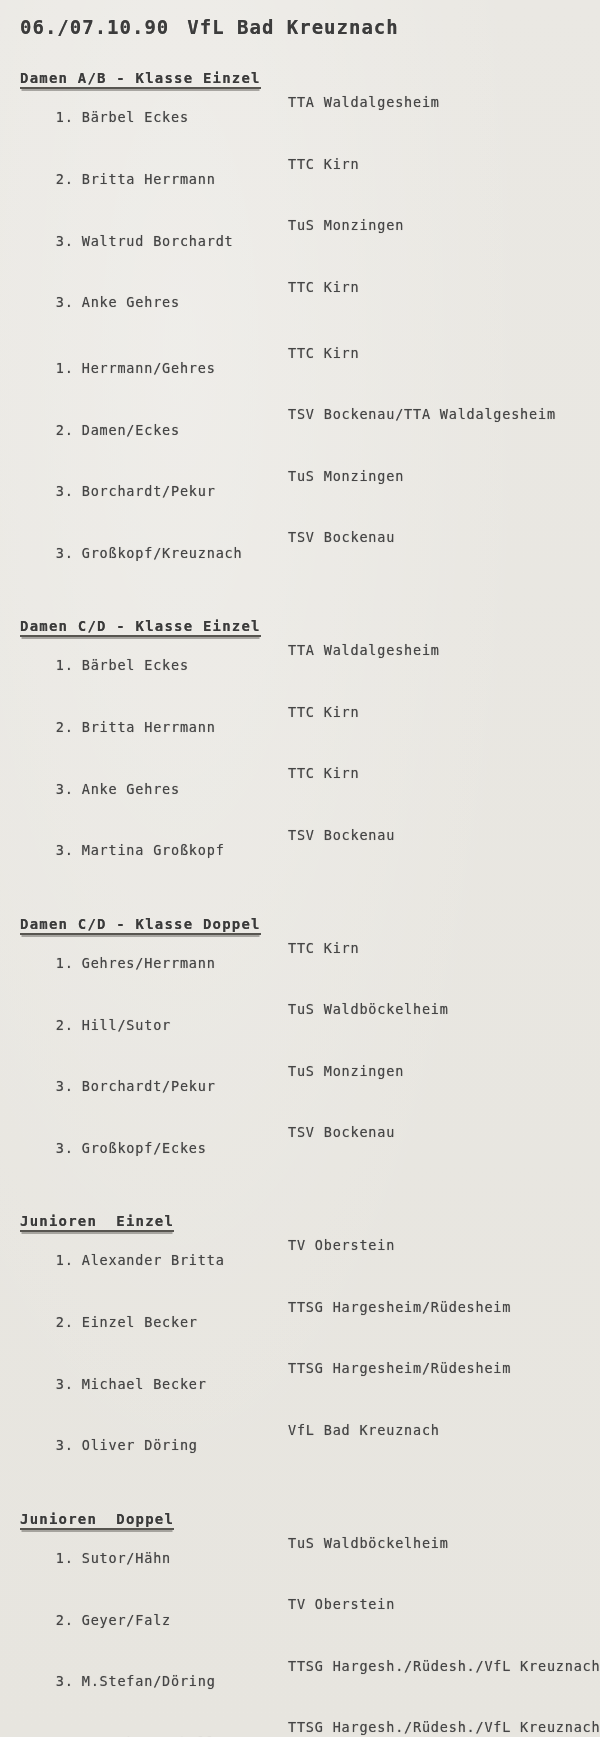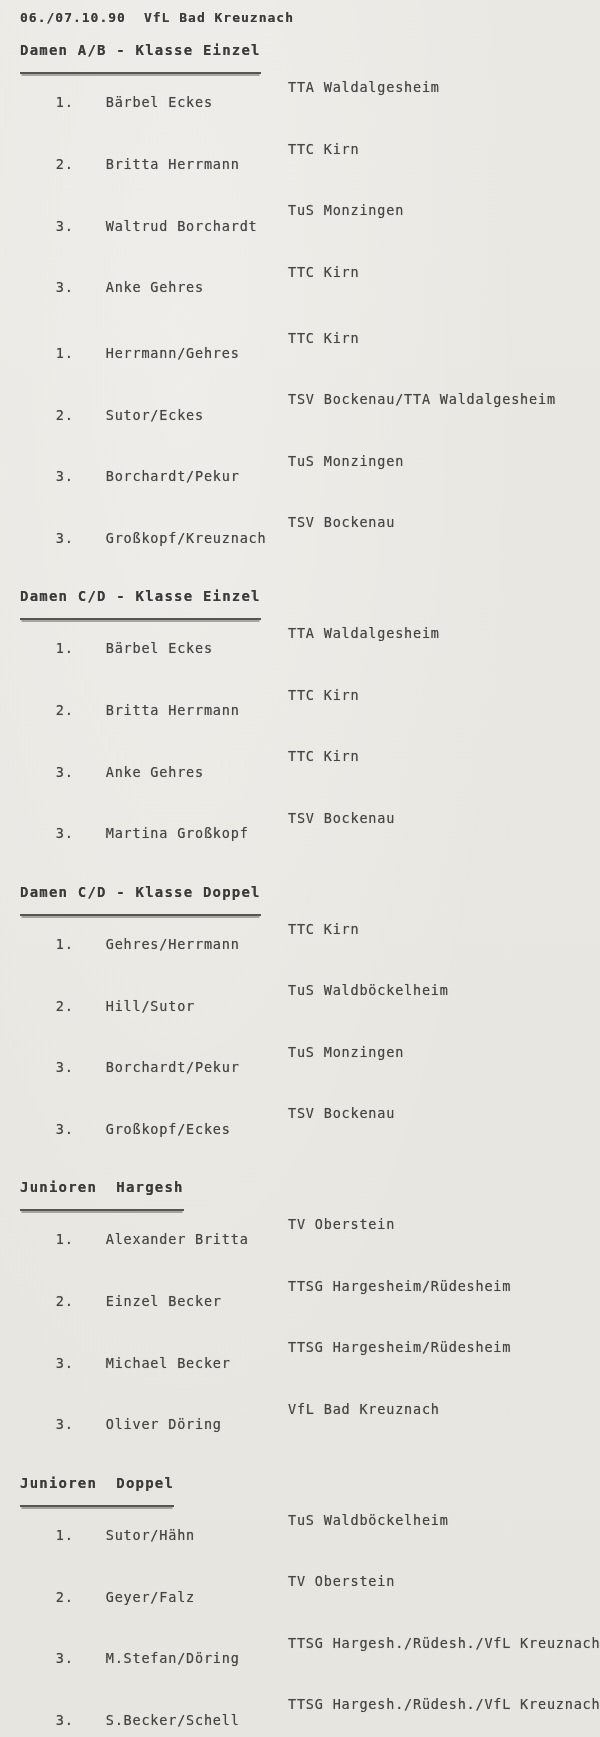--- a/index.html
+++ b/index.html
@@ -13,53 +13,53 @@
   .page{
     box-sizing:border-box;
     width:600px;height:1737px;
     padding:8px 0 0 20px;
     overflow:hidden;
     background:
       radial-gradient(ellipse at 30% 20%, rgba(255,255,255,0.25), rgba(0,0,0,0) 60%),
       linear-gradient(#eae8e3,#e7e5df);
   }
   .doc-header{
-    font-size:13px;
+    font-size:19px;
     font-weight:bold;
     letter-spacing:1px;
     white-space:pre;
-    margin:2px 0 10px 0;
+    margin:8px 0 10px 0;
     color:#3c3c3c;
     text-shadow:0 0 0.6px rgba(50,50,50,0.65);
   }
   .doc-header .host{margin-left:18px;}
   .result-section{margin:0 0 4px 0;}
   .section-title{
     display:inline-block;
     font-size:14px;
     font-weight:bold;
     letter-spacing:1.2px;
     white-space:pre;
-    margin:7px 0 6px 0;
-    padding-bottom:14px;
+    margin:22px 0 6px 0;
+    padding-bottom:1px;
     color:#3a3a3a;
     border-bottom:2px solid #575550;
     box-shadow:0 3.5px 0 -1.5px rgba(85,83,78,0.45);
     text-shadow:0 0 0.6px rgba(50,50,50,0.6);
   }
   .row{
     position:relative;
     font-size:13.5px;
     line-height:15.4px;
     letter-spacing:0.8px;
     white-space:pre;
     text-shadow:0 0 0.7px rgba(60,60,60,0.55);
   }
   .rank{display:inline-block;width:26px;}
-  .name{display:inline-block;margin-left:24px;}
+  .name{display:inline-block;}
   .club{
     position:absolute;
     left:268px;
     top:0;
     white-space:pre;
   }
 </style>
 </head>
 <body>
 
@@ -92,21 +92,21 @@
   </section>
 
   <section class="result-section">
     <div class="rows">
   <div class="row">
     <span class="rank">1.</span><span class="name">Herrmann/Gehres</span>
     <span class="club">TTC Kirn</span>
   </div>
 
   <div class="row">
-    <span class="rank">2.</span><span class="name">Sutor/Eckes</span>
+    <span class="rank">2.</span><span class="name">Damen/Eckes</span>
     <span class="club">TSV Bockenau/TTA Waldalgesheim</span>
   </div>
 
   <div class="row">
     <span class="rank">3.</span><span class="name">Borchardt/Pekur</span>
     <span class="club">TuS Monzingen</span>
   </div>
 
   <div class="row">
     <span class="rank">3.</span><span class="name">Großkopf/Kreuznach</span>
@@ -159,21 +159,21 @@
   </div>
 
   <div class="row">
     <span class="rank">3.</span><span class="name">Großkopf/Eckes</span>
     <span class="club">TSV Bockenau</span>
   </div>
 </div>
   </section>
 
   <section class="result-section">
-    <h2 class="section-title">Junioren  Hargesh</h2>
+    <h2 class="section-title">Junioren  Einzel</h2>
     <div class="rows">
   <div class="row">
     <span class="rank">1.</span><span class="name">Alexander Britta</span>
     <span class="club">TV Oberstein</span>
   </div>
 
   <div class="row">
     <span class="rank">2.</span><span class="name">Einzel Becker</span>
     <span class="club">TTSG Hargesheim/Rüdesheim</span>
   </div>

